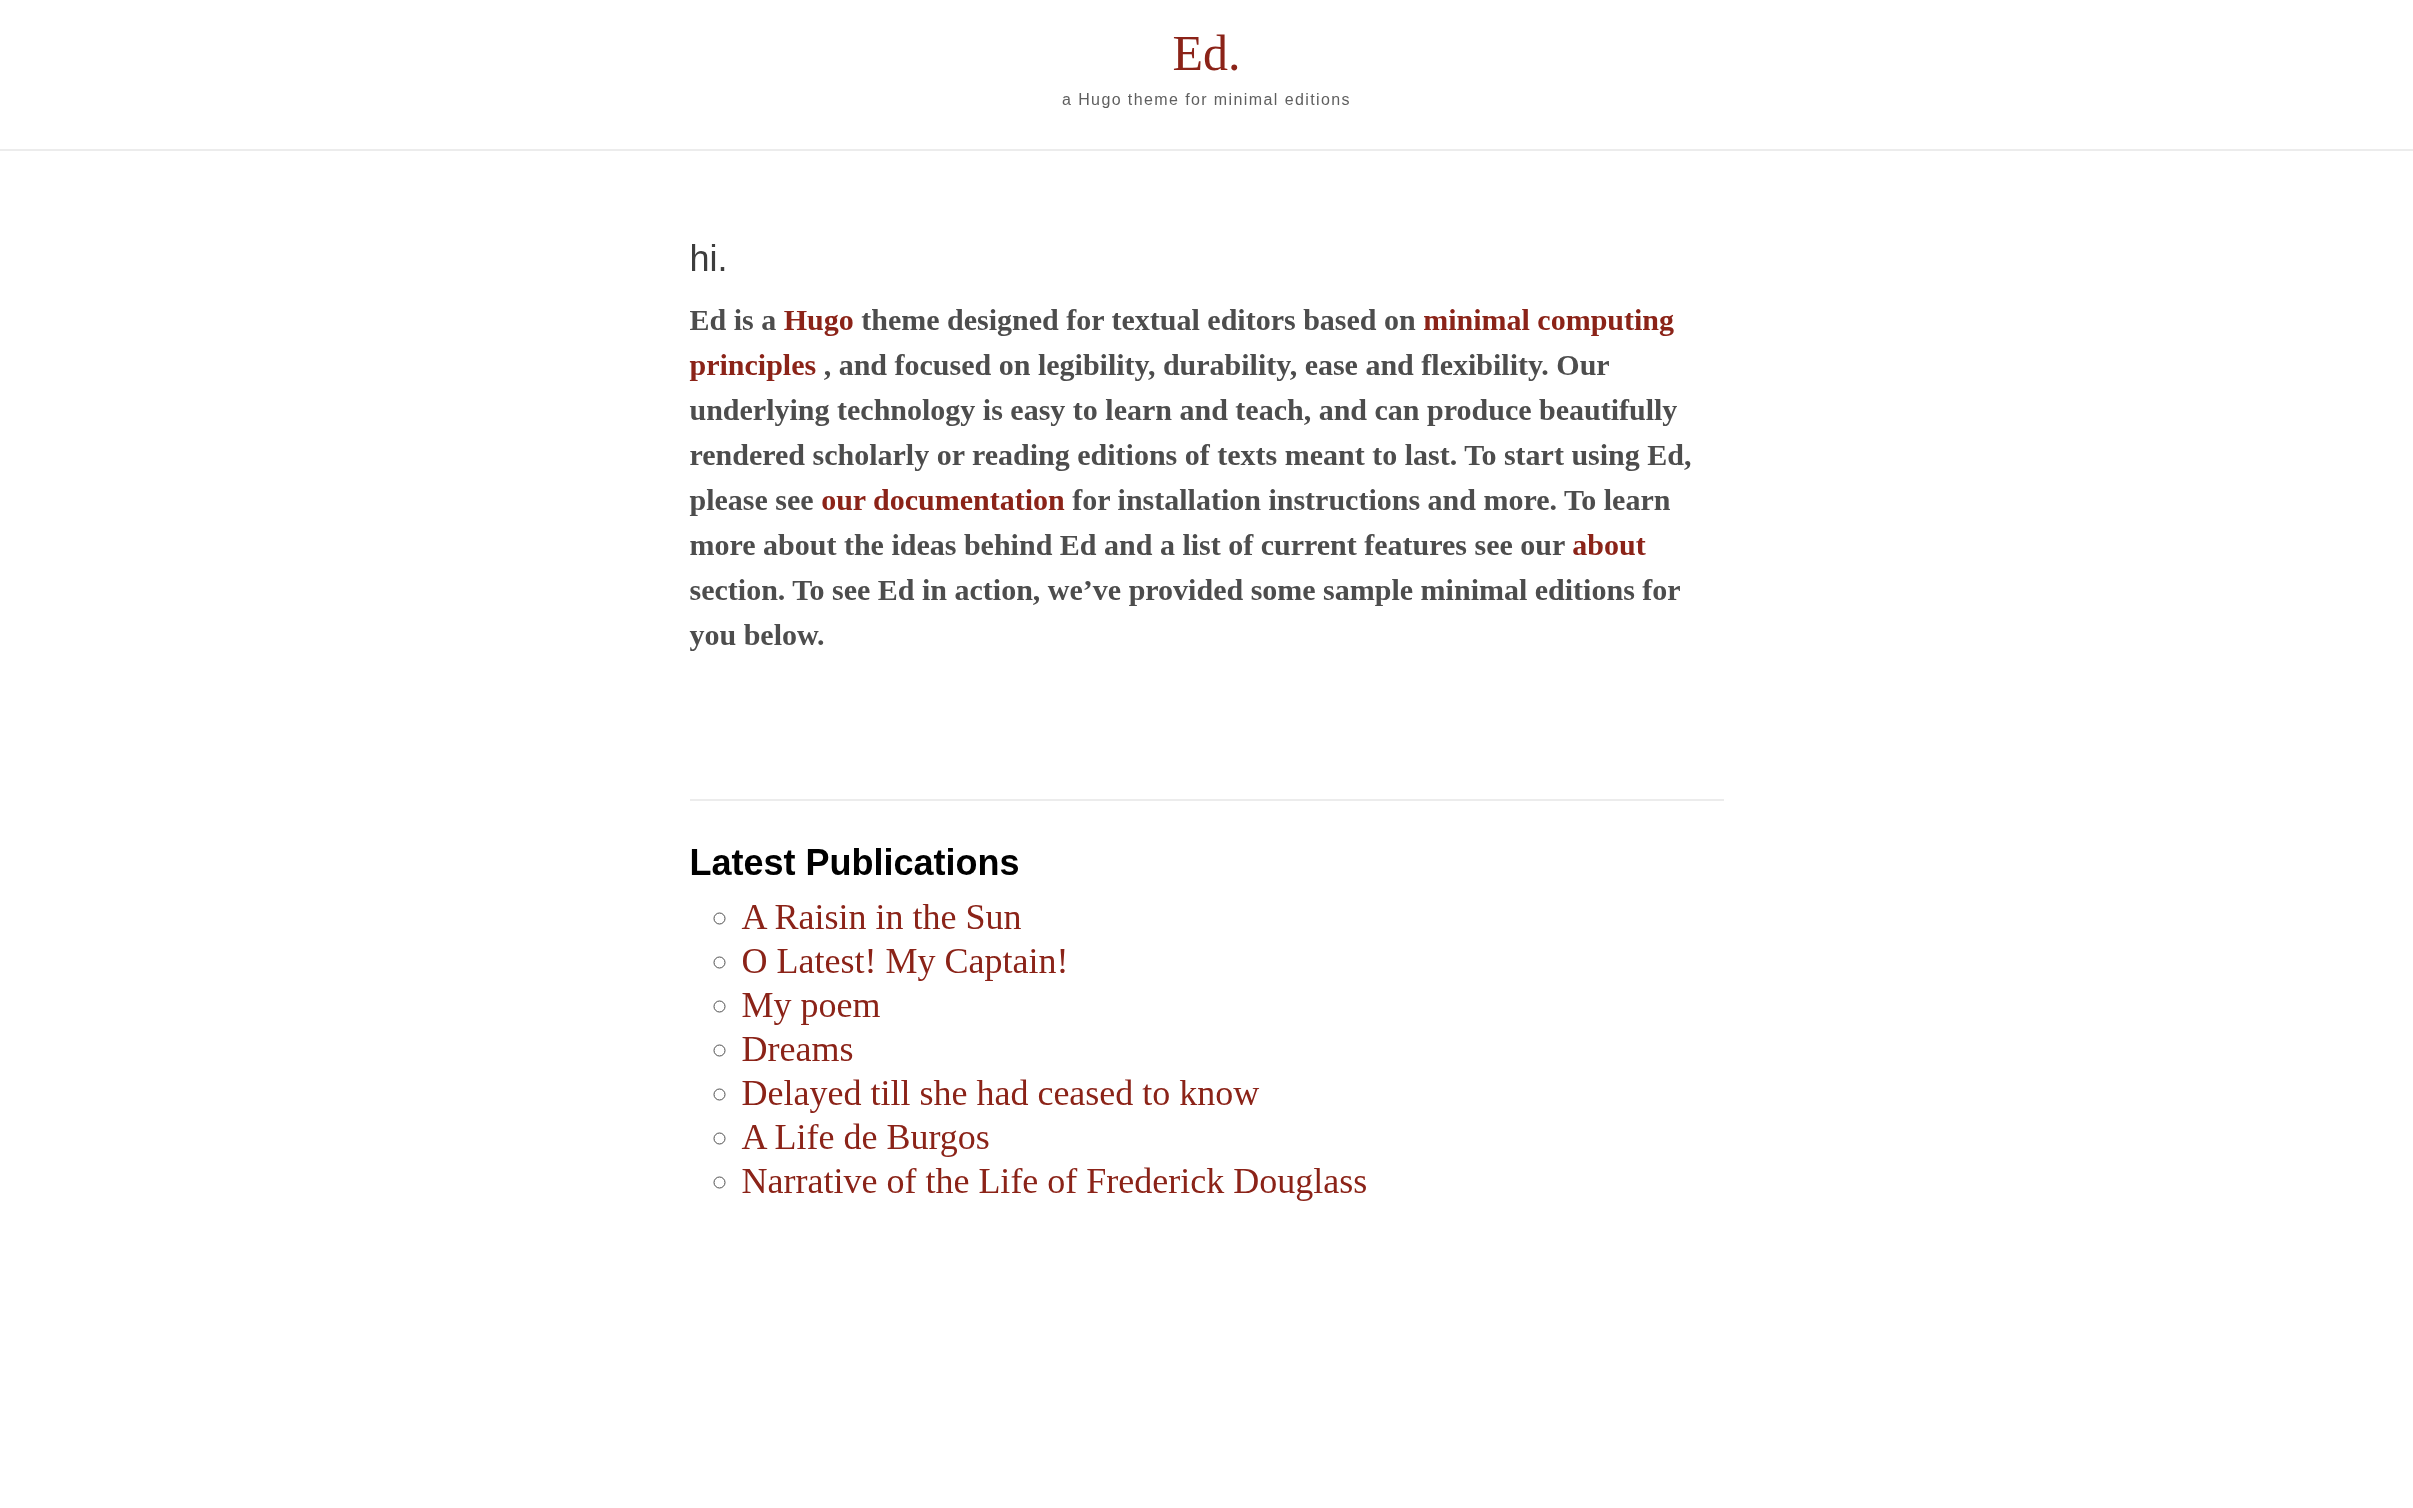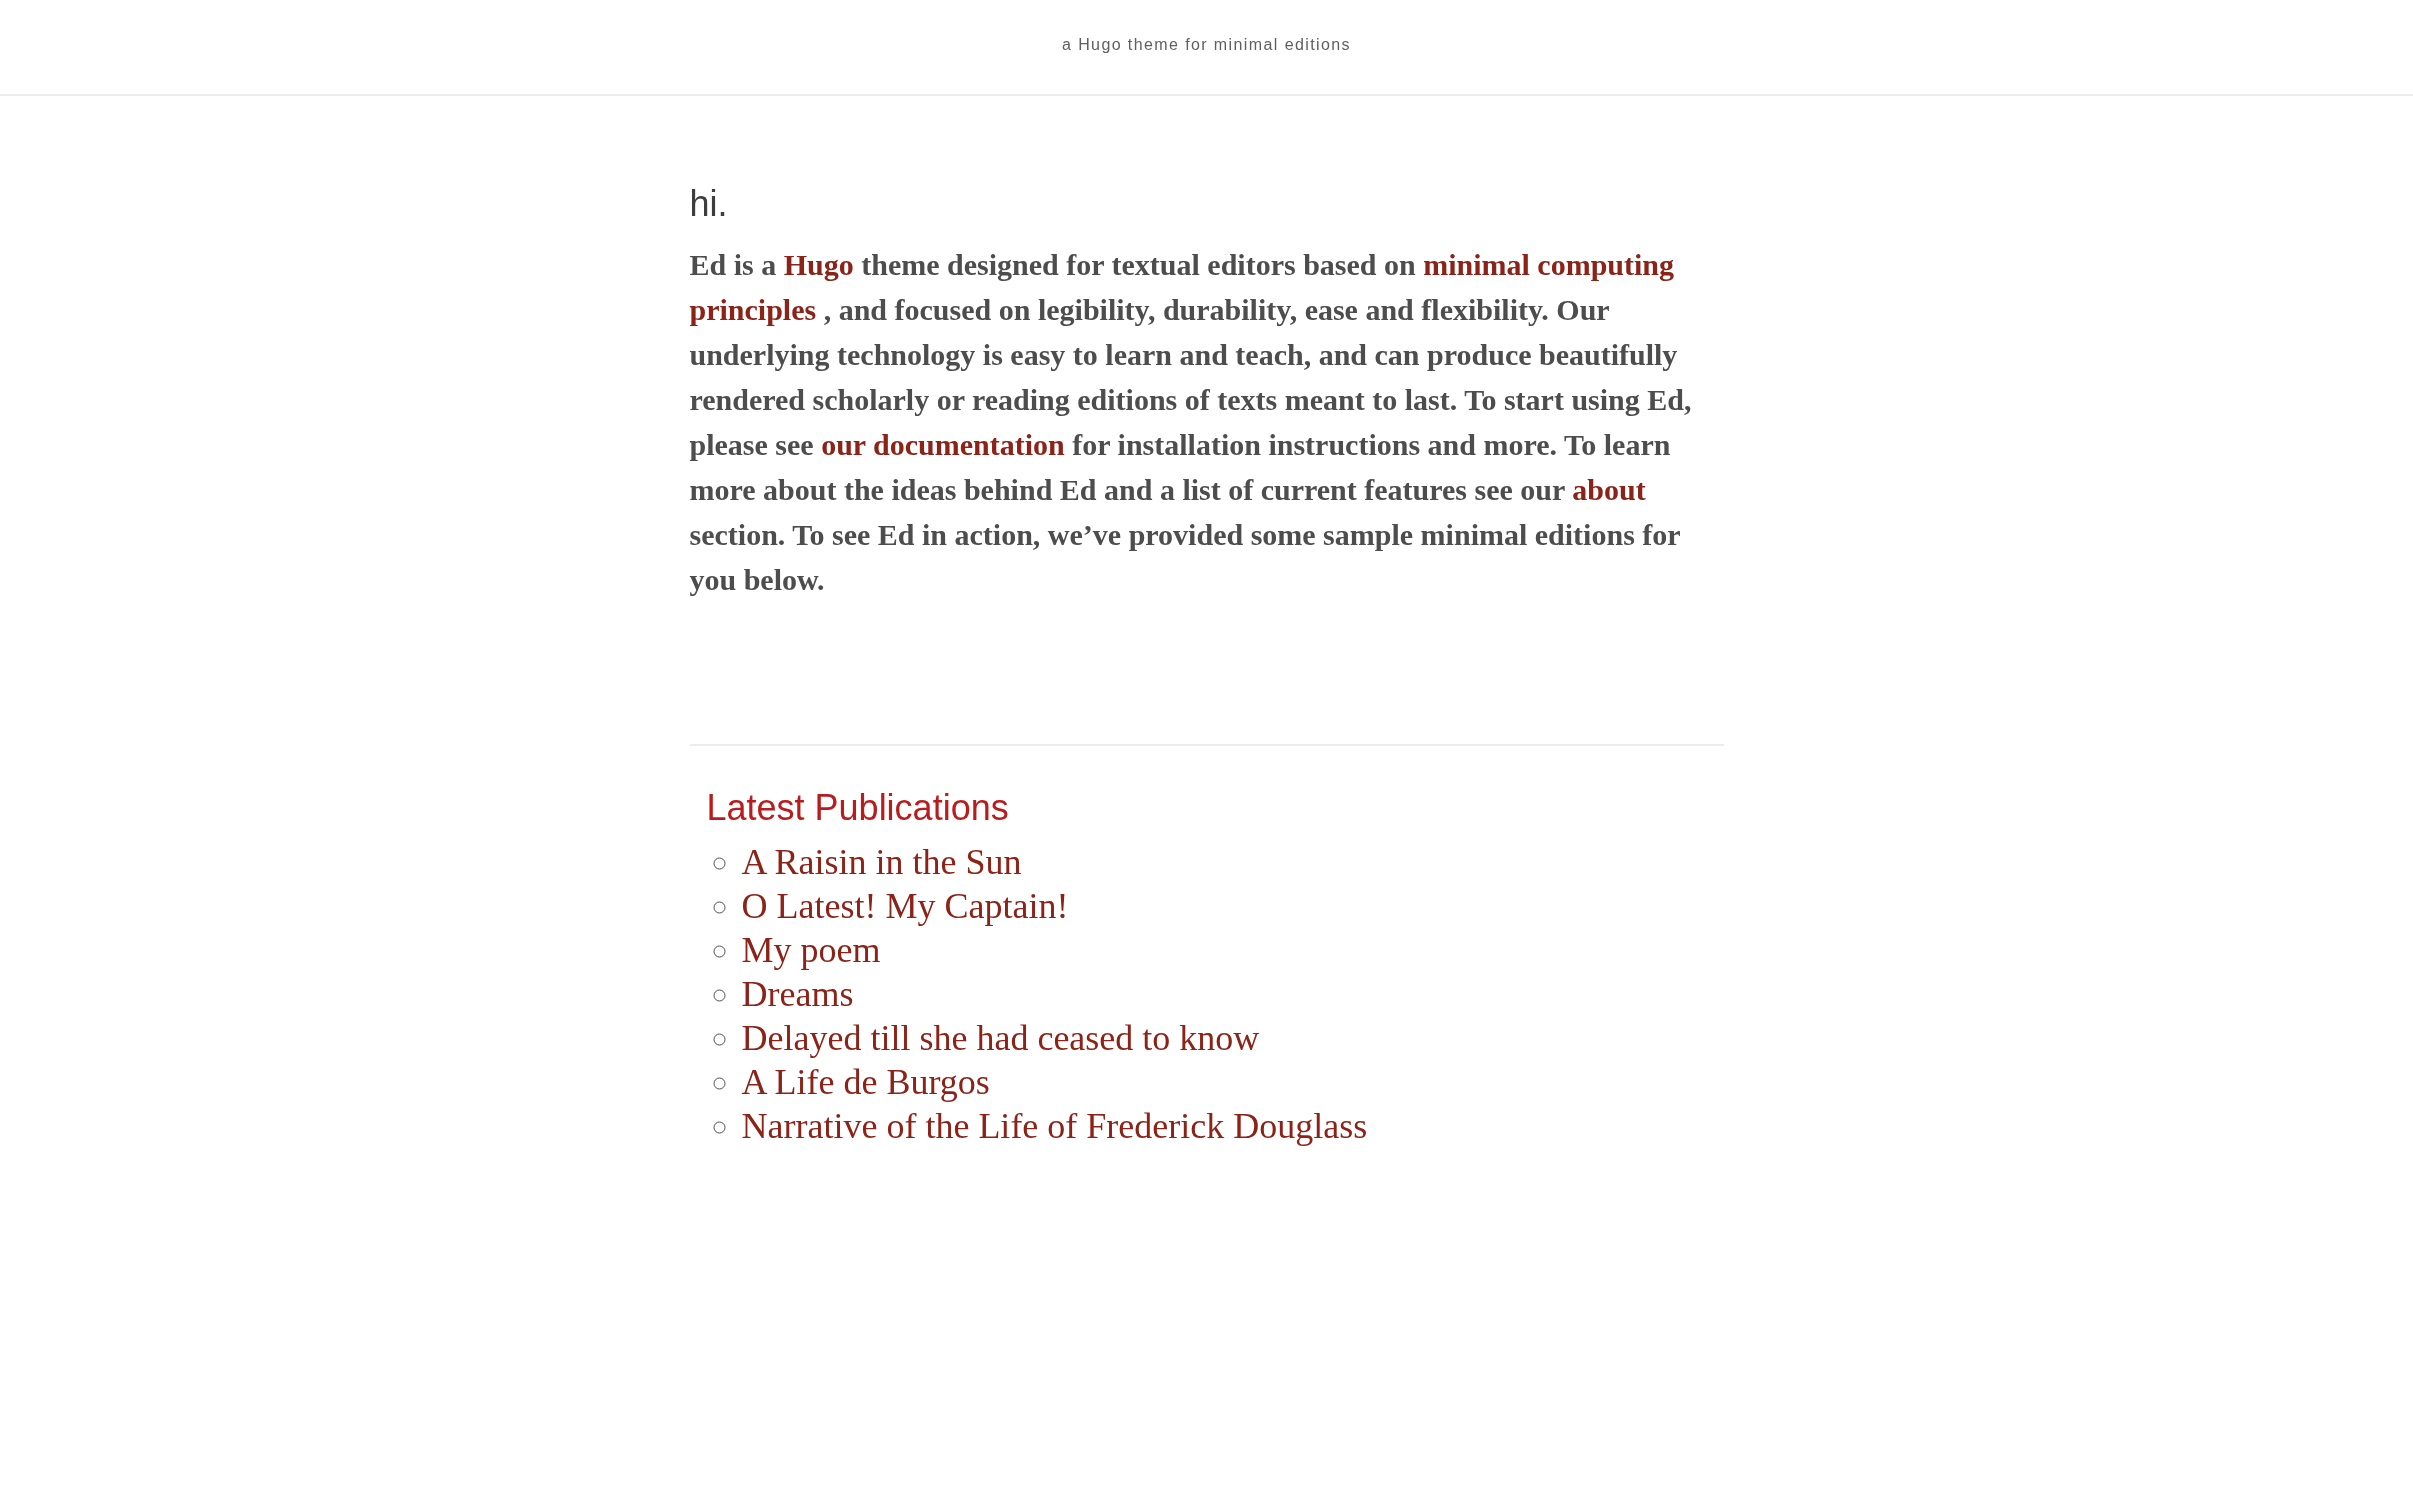--- a/index.html
+++ b/index.html
@@ -83,26 +83,26 @@
     color: #8b2318;
     text-decoration: none;
   }
   .section-divider {
     margin: 142px 0 0 0;
     border: none;
     border-top: 2.2px solid #ececec;
     height: 0;
   }
   .publications-heading {
-    margin: 40px 0 0 17px;
+    margin: 40px 0 0 0;
     font-family: "Liberation Sans", sans-serif;
-    font-weight: 400;
+    font-weight: 700;
     font-size: 36px;
     line-height: 1.2;
-    color: #b91c1c;
+    color: #000000;
   }
   .publications-list {
     margin: 11.5px 0 0 0;
     padding: 0 0 0 52px;
     list-style: circle;
   }
   .publications-list li {
     font-size: 36px;
     line-height: 44px;
     color: #4d4d4d;
@@ -116,20 +116,23 @@
 <body>
 
 <header class="page-header">
   <button class="menu-button">
     <span>
       <span class="bar"></span>
       <span class="bar"></span>
       <span class="bar"></span>
     </span>
   </button>
+  <h1 style="margin:0;">
+    <a href="#" class="site-title">Ed.</a>
+  </h1>
   <p class="site-subtitle">a Hugo theme for minimal editions</p>
 </header>
 
 <main class="main-content">
   <h2 class="greeting-heading">hi.</h2>
 
   <p class="intro-paragraph"><span>Ed is a </span><a href="#">Hugo</a><span> theme designed for textual editors based on </span><a href="#">minimal computing principles</a><span> , and focused on legibility, durability, ease and flexibility. Our underlying technology is easy to learn and teach, and can produce beautifully rendered scholarly or reading editions of texts meant to last. To start using Ed, please see </span><a href="#">our documentation</a><span> for installation instructions and more. To learn more about the ideas behind Ed and a list of current features see our </span><a href="#">about</a><span> section. To see Ed in action, we’ve provided some sample minimal editions for you below.</span></p>
 
   <hr class="section-divider">
 

